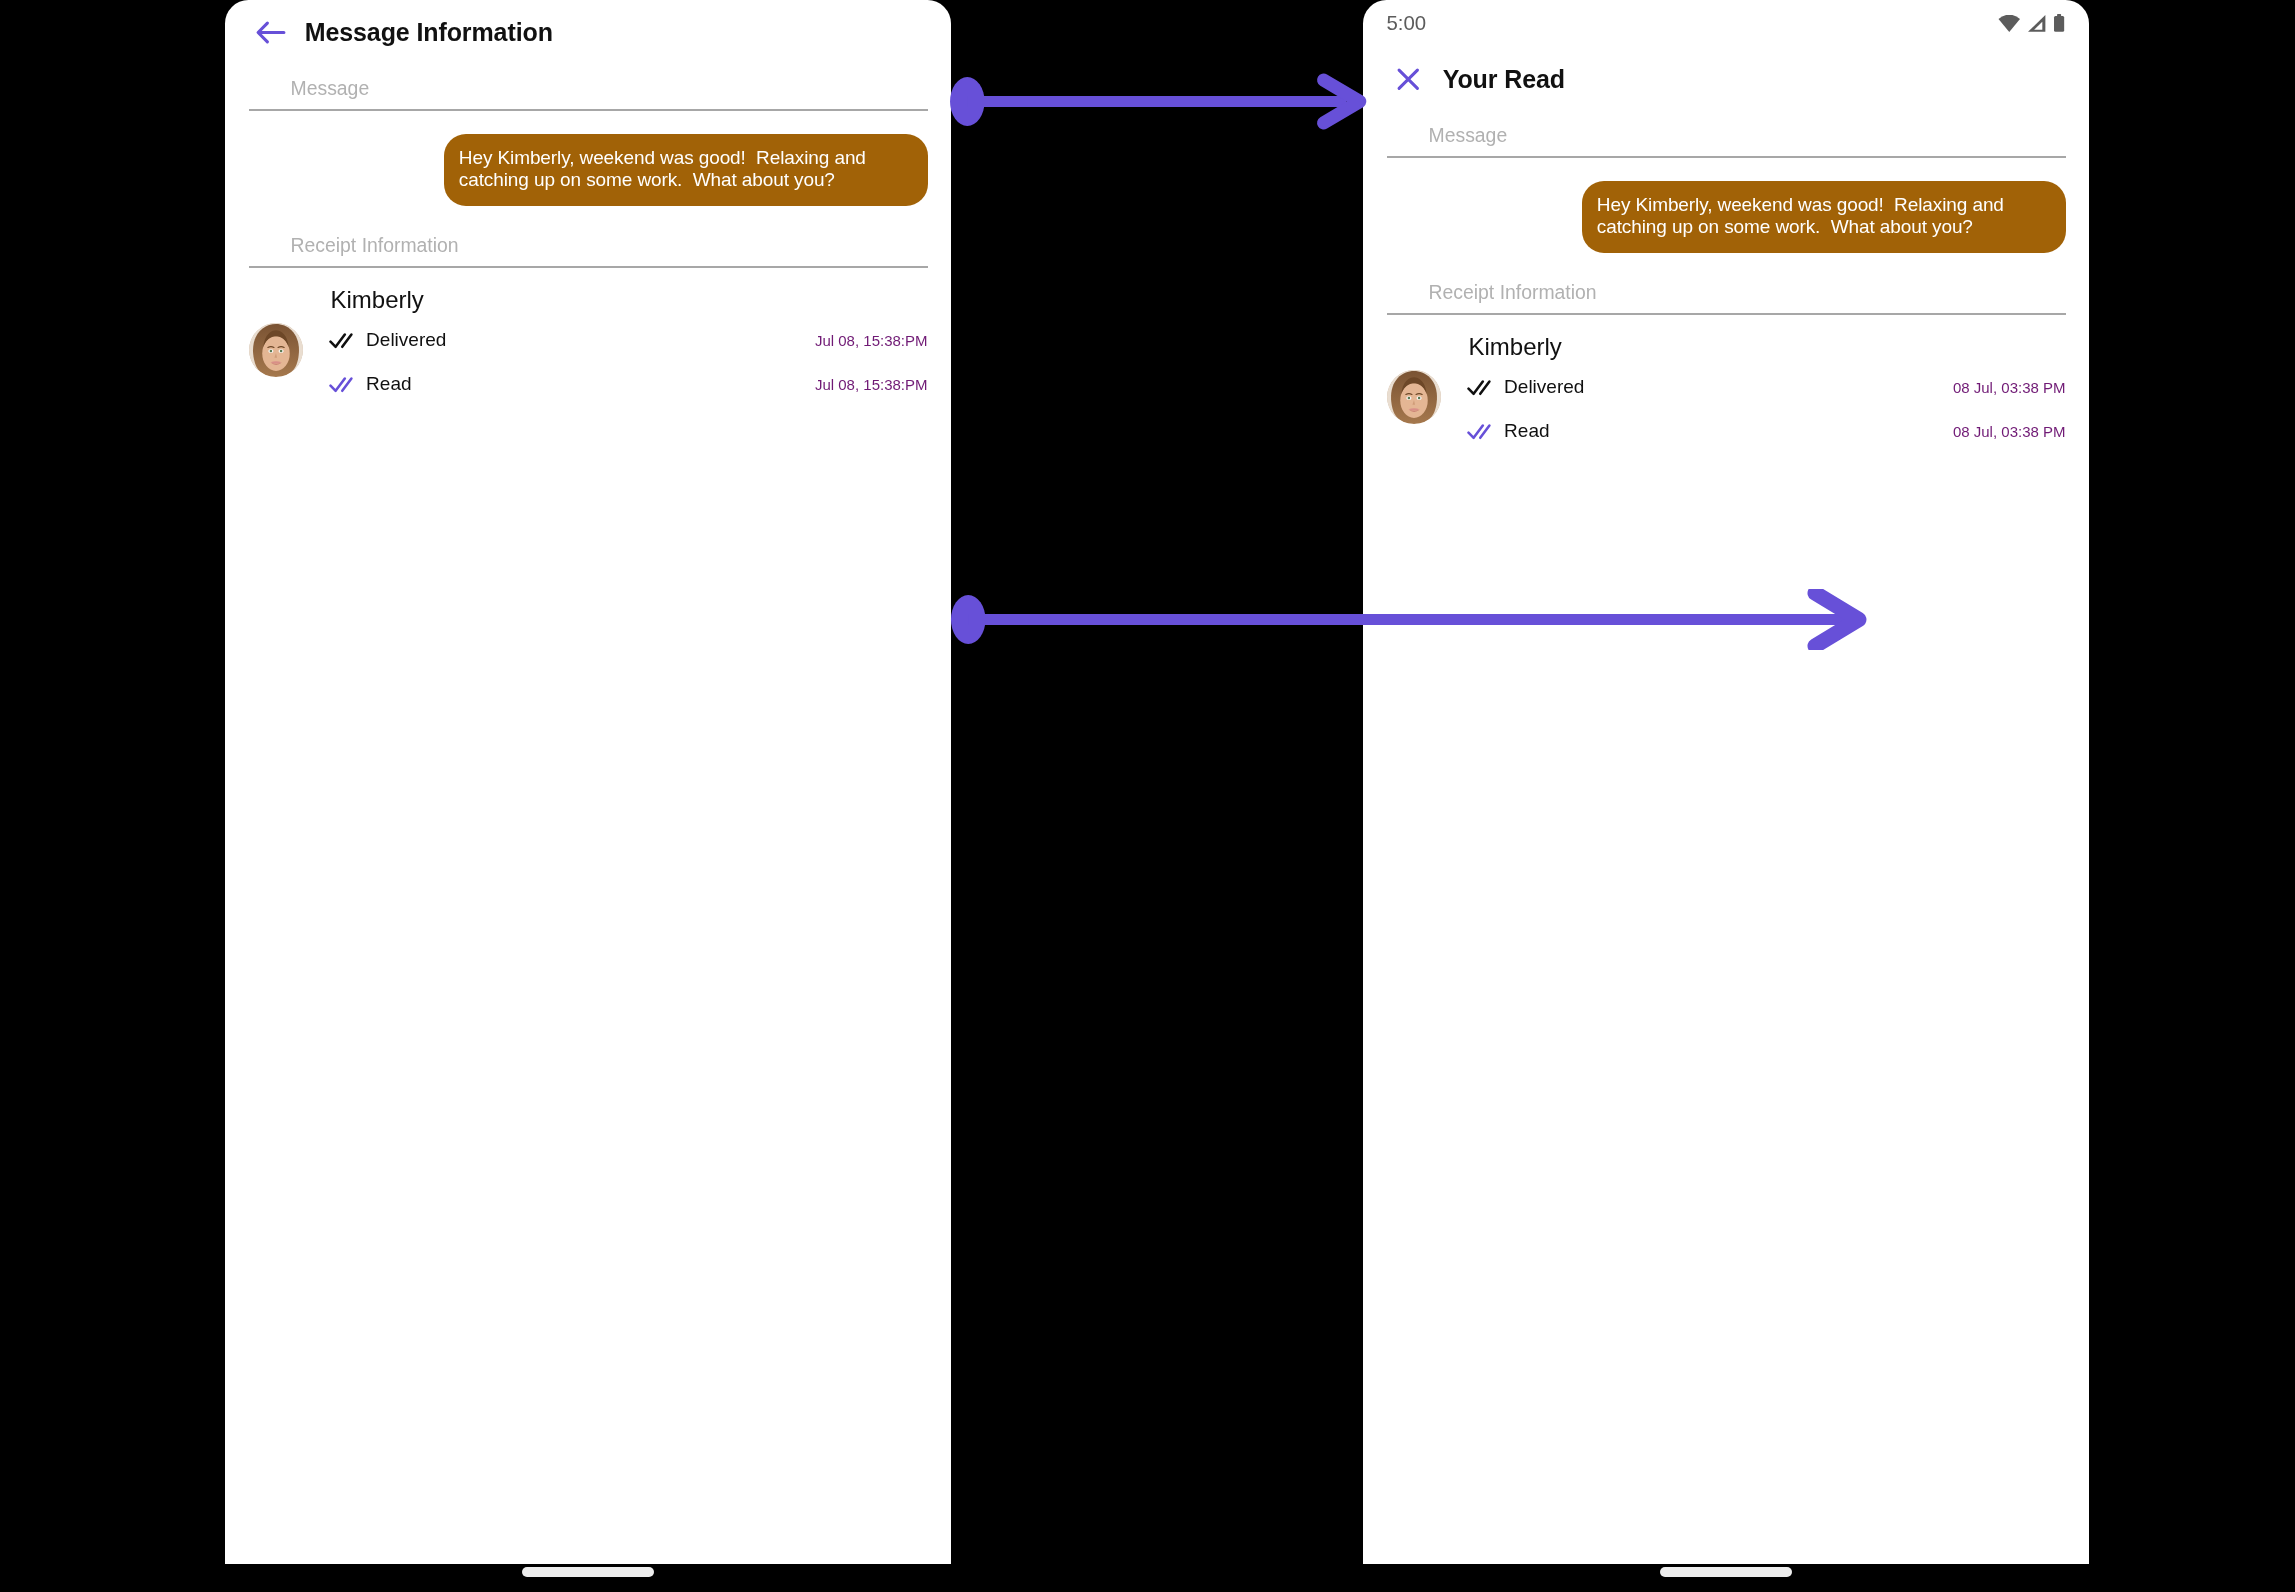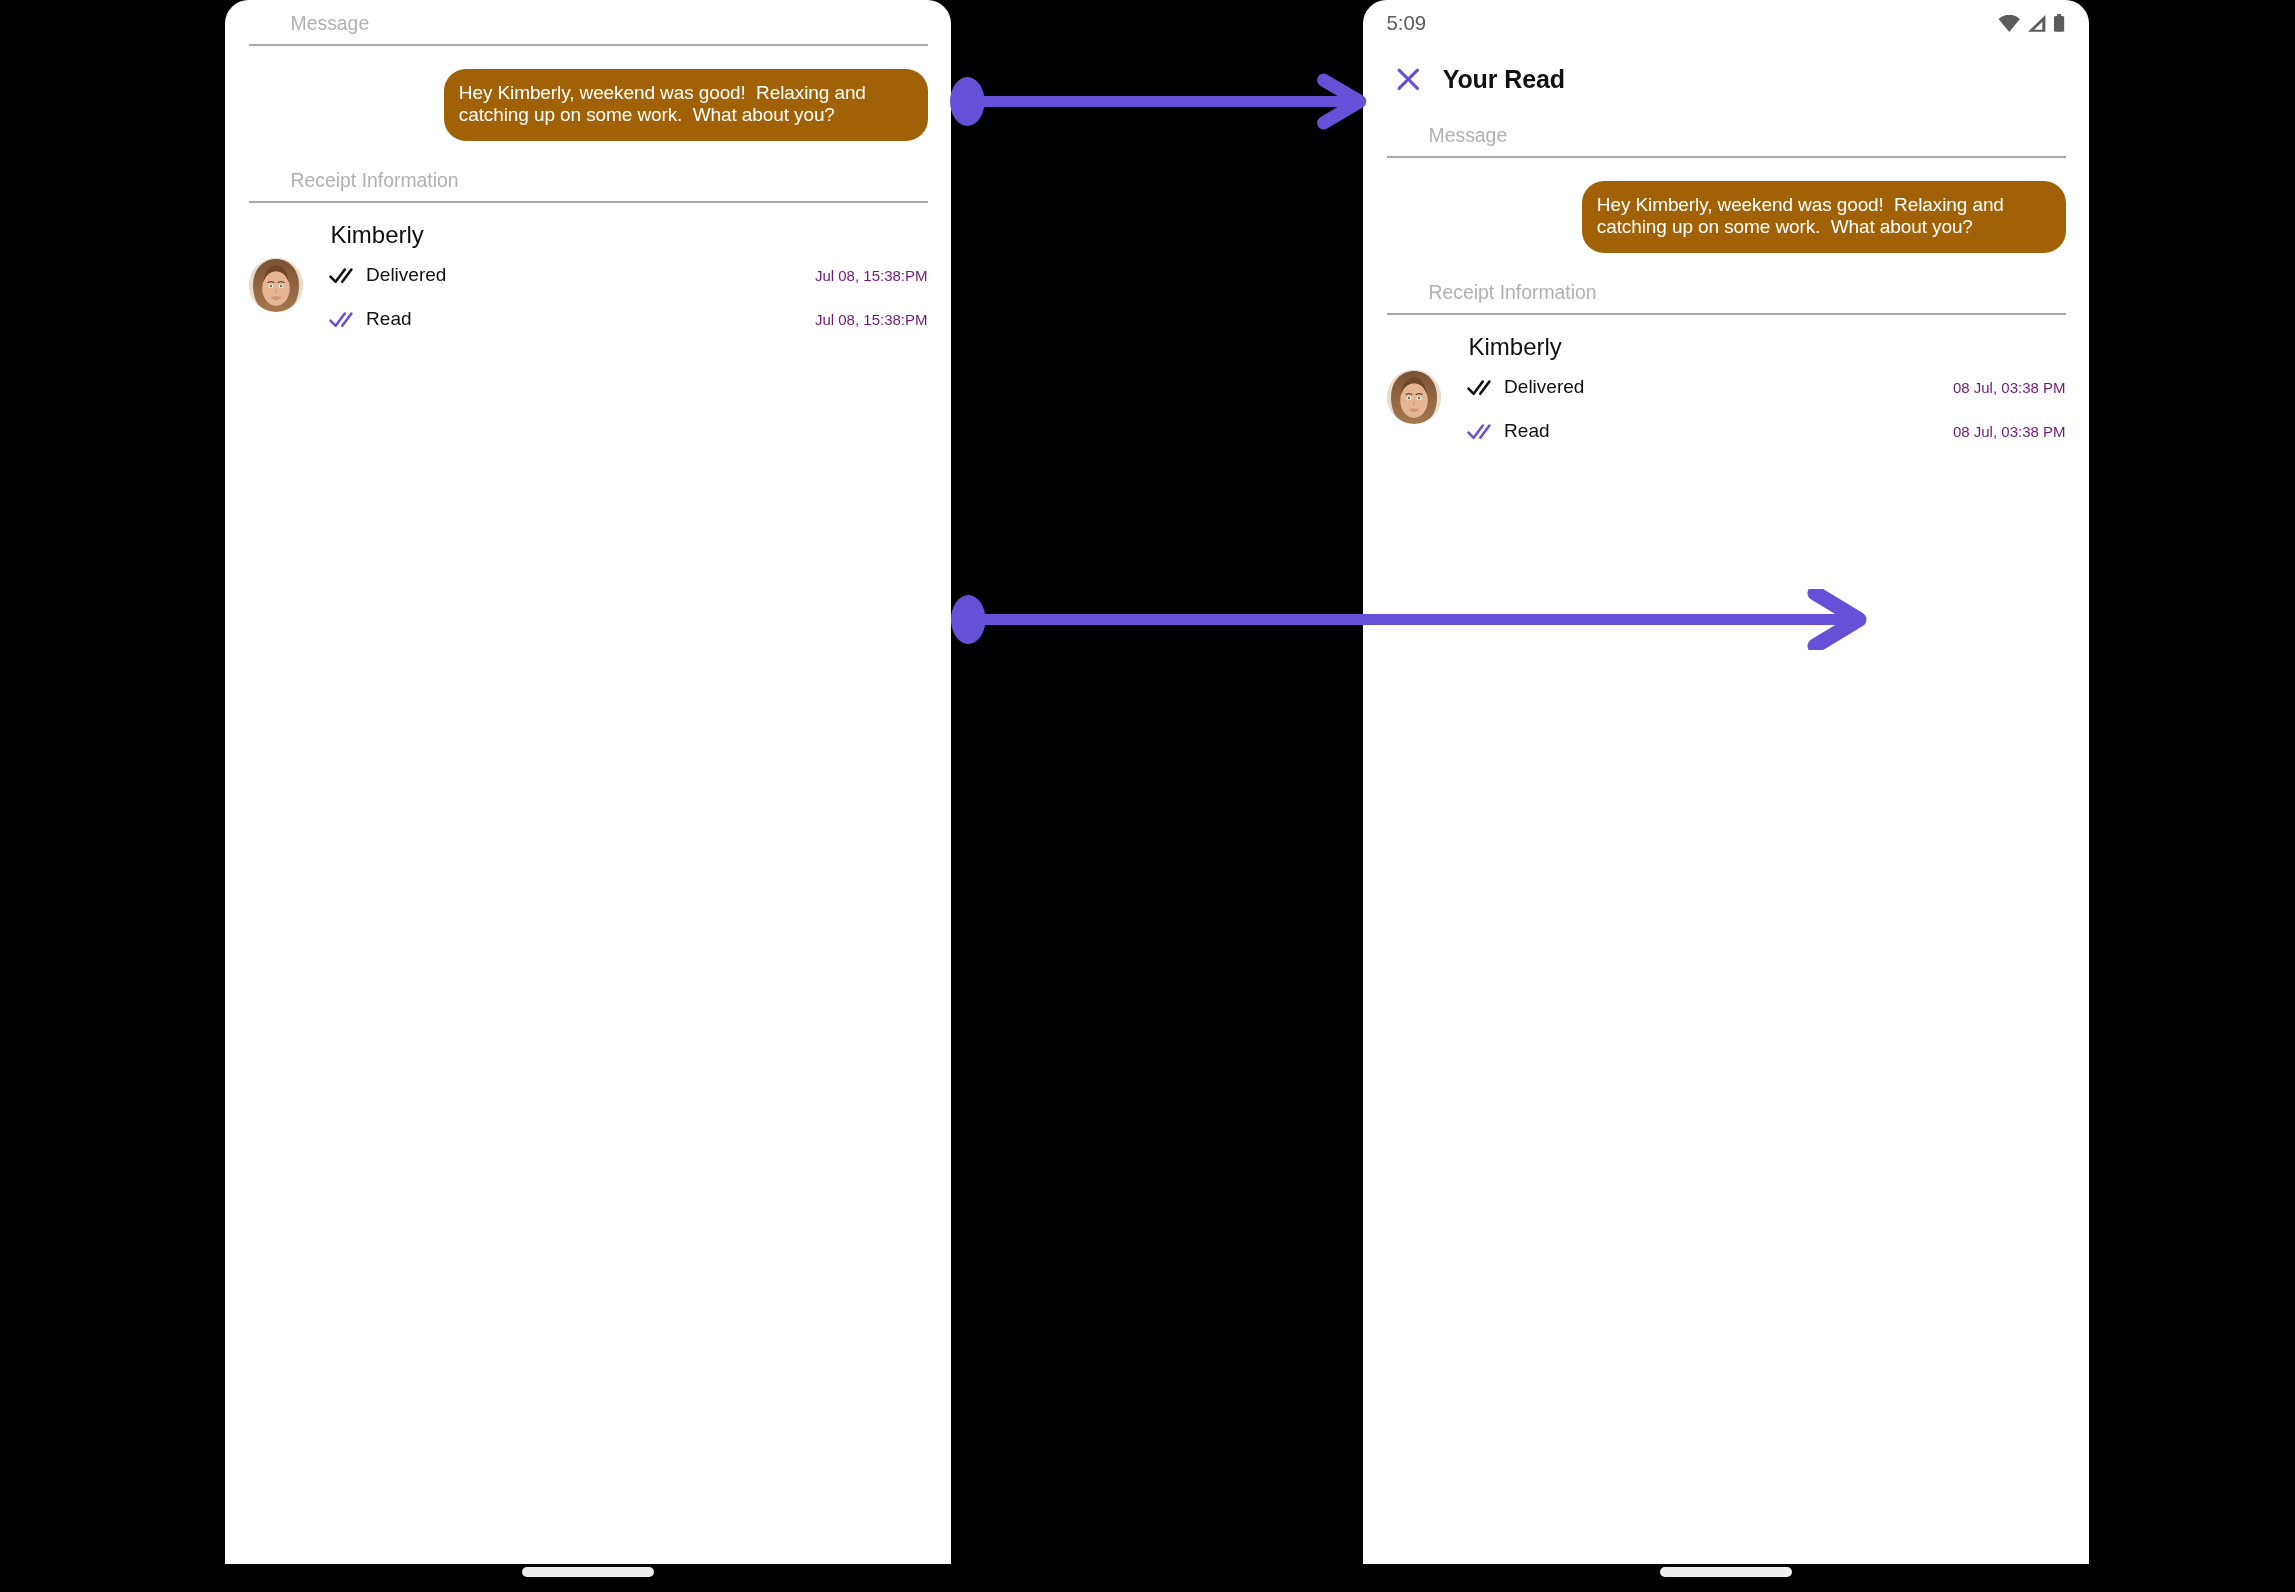--- a/index.html
+++ b/index.html
@@ -163,20 +163,28 @@
   .anno { position: absolute; pointer-events: none; }
 </style>
 </head>
 <body>
 
 <div class="stage">
 
   <div class="phone phone--left">
 
 
+    <div class="appbar">
+      <div class="navbtn">
+        <svg width="32" height="29" viewBox="0 0 62 56">
+          <path d="M56 28 L8 28 M24 10 L6 28 L24 46" stroke="#6750d8" stroke-width="6" fill="none" stroke-linecap="round" stroke-linejoin="round"></path>
+        </svg>
+      </div>
+      <div class="appbar-title">Message Information</div>
+    </div>
 
     <div class="section">
       <div class="section-label">Message</div>
       <div class="divider"></div>
     </div>
 
     <div class="bubble-area">
       <div class="bubble">Hey Kimberly, weekend was good!  Relaxing and catching up on some work.  What about you?</div>
     </div>
 
@@ -241,21 +249,21 @@
           </div>
 
         </div>
       </div>
     </div>
   </div>
 
   <div class="phone phone--right">
 
     <div class="statusbar">
-      <div class="status-time">5:09</div>
+      <div class="status-time">5:00</div>
       <div class="status-icons">
         <svg class="ico-wifi" width="22.5" height="17.4" viewBox="0 0 44 34">
           <path d="M22 33 L1 8 A30 30 0 0 1 43 8 Z" fill="#5c5c5c"></path>
         </svg>
         <svg class="ico-signal" width="20.4" height="17.4" viewBox="0 0 40 34">
           <path d="M36 0 L36 33 L2 33 Z" fill="#5c5c5c"></path>
           <path d="M30 13 L30 29 L14 29 Z" fill="#ffffff"></path>
         </svg>
         <svg class="ico-batt" width="12.2" height="18.4" viewBox="0 0 24 36">
           <rect x="8" y="0" width="8" height="5" rx="1.5" fill="#5c5c5c"></rect>

